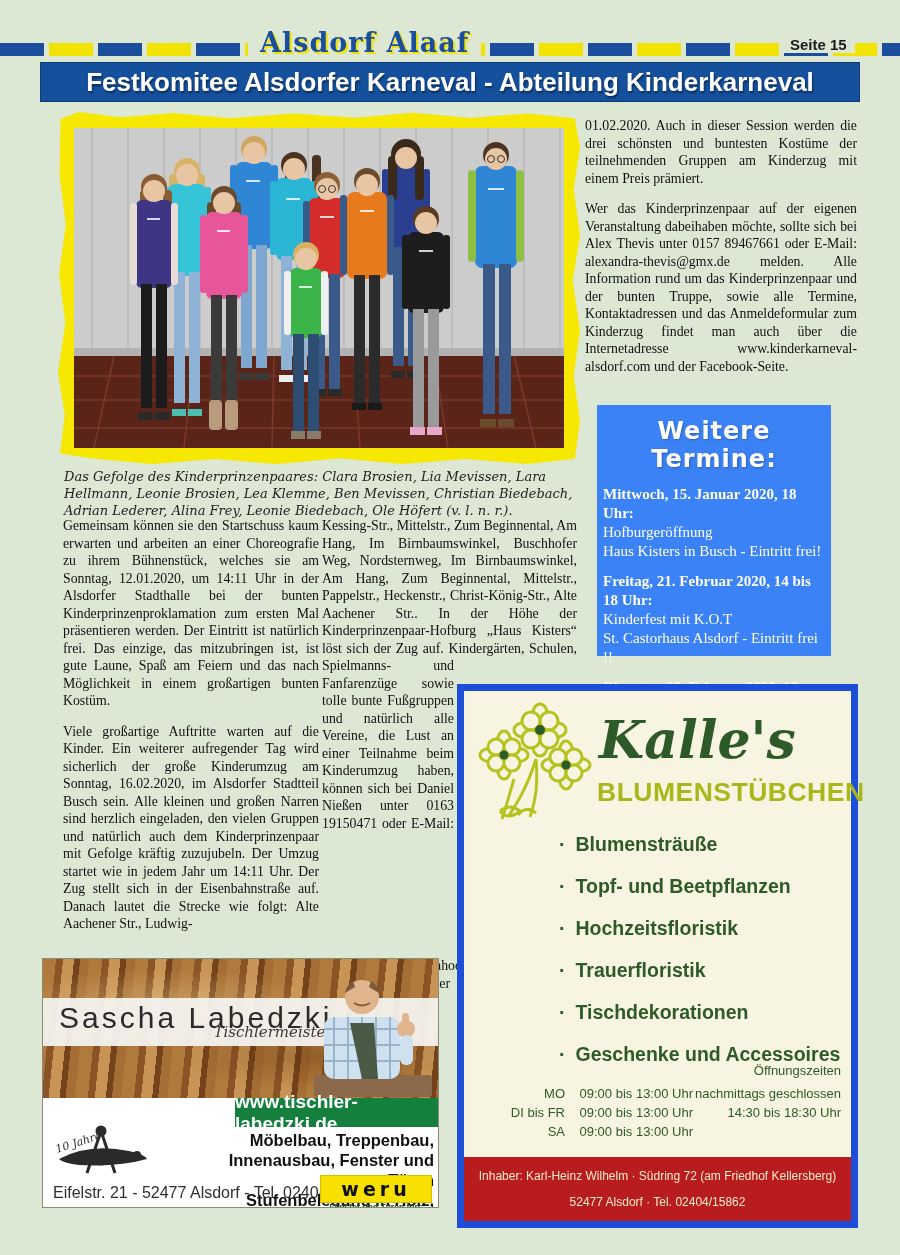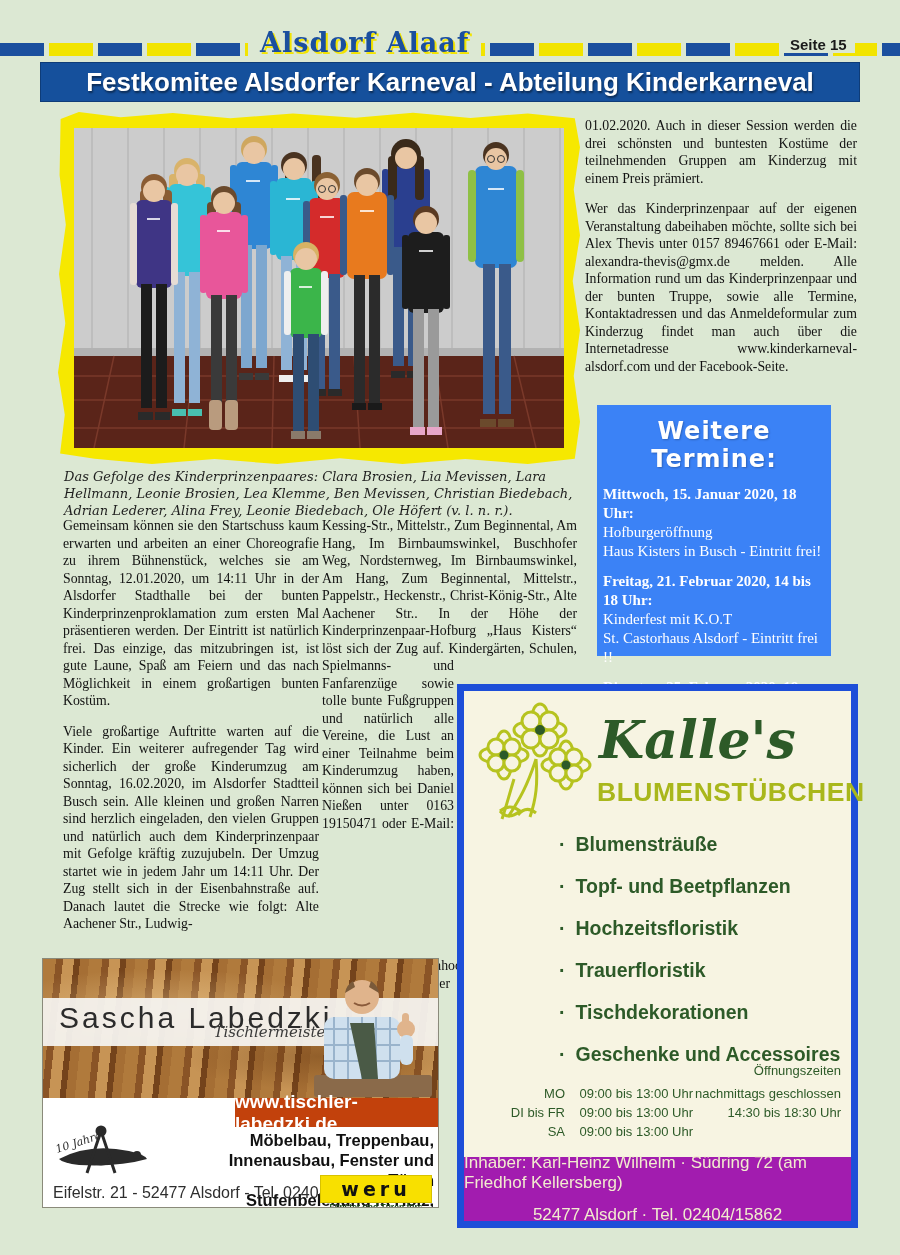--- a/index.html
+++ b/index.html
@@ -55,39 +55,39 @@
     font-style:italic;font-weight:bold;font-size:52px;color:#2d5a28;}
   .kalle-sub{position:absolute;left:133px;top:86px;font-family:"Liberation Sans",sans-serif;
     font-weight:bold;font-size:26.5px;letter-spacing:.5px;color:#a9b71b;}
   .kalle-services{position:absolute;left:95px;top:142px;display:flex;flex-direction:column;gap:19px;
     font-family:"Liberation Sans",sans-serif;font-weight:bold;font-size:19.5px;color:#2d5a28;}
   .kalle-services .svc{display:flex;gap:10px;}
   .kalle-hours{position:absolute;left:45px;top:372px;right:10px;
     font-family:"Liberation Sans",sans-serif;font-size:13px;color:#2d5a28;text-align:right;}
   .kalle-hours .h-title{margin-left:56px;margin-bottom:8px;}
   .h-grid{display:grid;grid-template-columns:56px 128px auto;row-gap:4px;}
-  .kalle-bar{position:absolute;left:0;right:0;bottom:0;height:64px;background:#a21caf;
-    color:#f2eccf;font-family:"Liberation Sans",sans-serif;font-size:17px;
+  .kalle-bar{position:absolute;left:0;right:0;bottom:0;height:64px;background:#b91c1c;
+    color:#f2eccf;font-family:"Liberation Sans",sans-serif;font-size:12px;
     display:flex;flex-direction:column;align-items:center;justify-content:center;gap:12px;}
 
   
   .labedzki{top:958px;left:42px;width:397px;height:250px;background:#fff;
     border:1px solid #8a8a7a;box-sizing:border-box;overflow:hidden;}
   .wood{position:absolute;left:0;top:0;right:0;height:139px;
     background:
       radial-gradient(ellipse 60% 40% at 30% 35%,rgba(255,226,170,.35),transparent 70%),
       radial-gradient(ellipse 50% 35% at 70% 70%,rgba(90,45,10,.35),transparent 70%),
       repeating-linear-gradient(96deg,#b07a3c 0 13px,#8a5426 13px 20px,#c79455 20px 31px,#74431b 31px 37px,#a56e34 37px 46px);}
   .name-band{position:absolute;left:0;right:0;top:39px;height:48px;background:rgba(244,242,238,.95);}
   .lab-name{position:absolute;left:16px;top:3px;font-family:"Liberation Sans",sans-serif;
     font-size:30px;letter-spacing:3px;color:#2b2b2b;}
   .lab-sub{position:absolute;left:150px;top:64px;width:160px;text-align:center;
     font-family:"DejaVu Serif",serif;font-style:italic;font-size:15px;color:#3a3a3a;z-index:2;}
   .lab-man{position:absolute;right:4px;top:8px;z-index:3;}
-  .lab-web{position:absolute;left:192px;right:0;top:139px;height:29px;background:#c2410c;
+  .lab-web{position:absolute;left:192px;right:0;top:139px;height:29px;background:#15803d;
     display:flex;align-items:center;justify-content:center;z-index:4;
     font-family:"Liberation Sans",sans-serif;font-weight:bold;font-size:19px;color:#fff;}
   .lab-services{position:absolute;left:140px;right:4px;top:171px;text-align:right;
     font-family:"Liberation Sans",sans-serif;font-weight:bold;font-size:16.5px;line-height:1.22;color:#111;}
   .lab-address{position:absolute;left:10px;bottom:5px;font-family:"Liberation Sans",sans-serif;
     font-size:16px;color:#2e2e2e;}
   .lab-logo{position:absolute;left:6px;top:166px;}
   .weru{position:absolute;right:6px;top:216px;width:110px;height:26px;background:#f8e000;
     display:flex;align-items:center;justify-content:center;border:1px solid #d8c200;
     font-family:"DejaVu Sans",sans-serif;font-weight:bold;font-size:19px;letter-spacing:4px;color:#111;}

